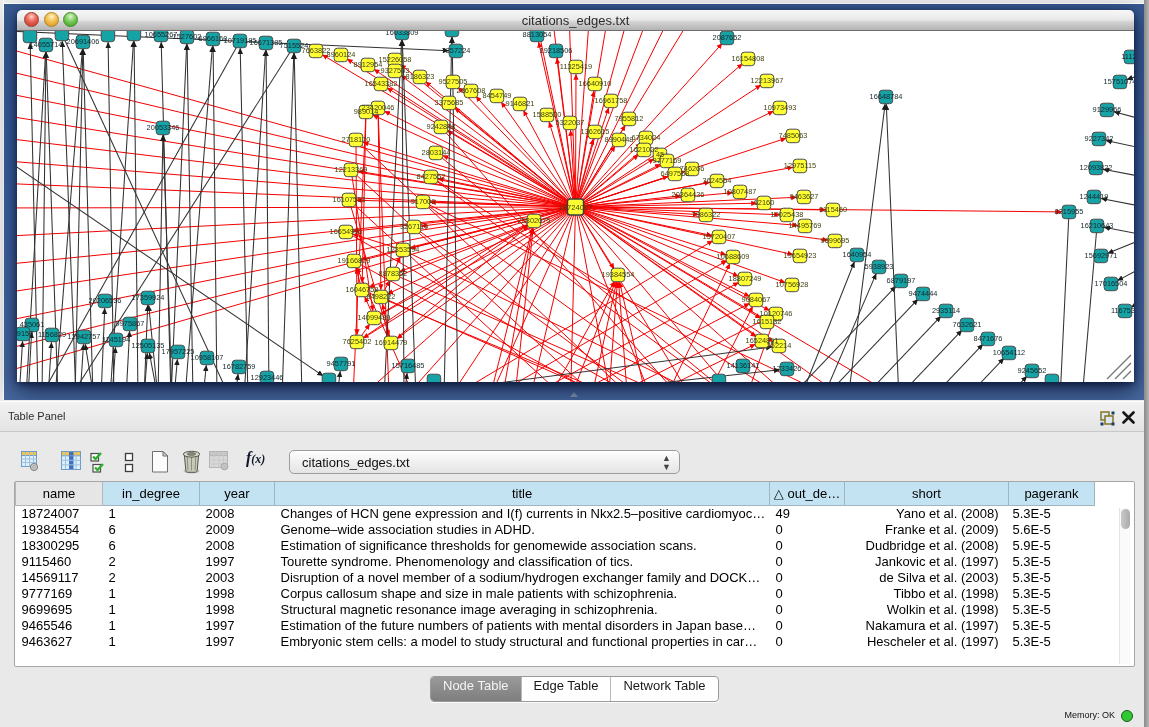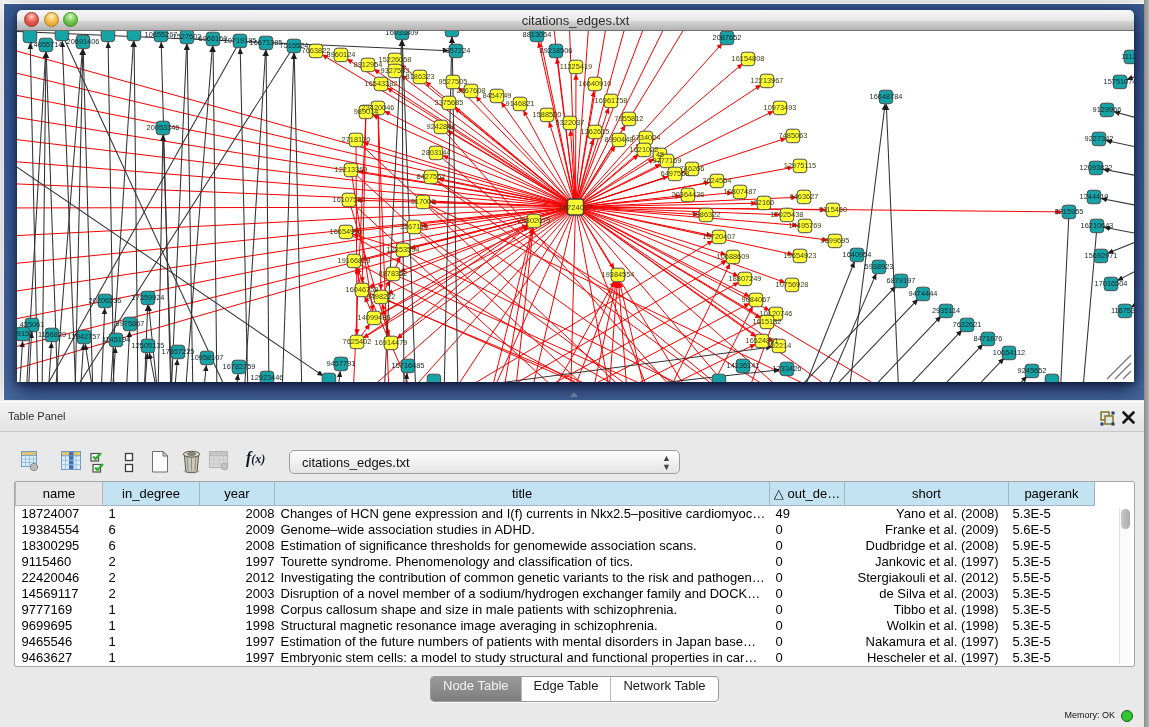--- a/index.html
+++ b/index.html
@@ -35,21 +35,21 @@
 #combo .txt { position:absolute; left:12px; top:4px; font-size:13px; color:#111; }
 #combo .arr { position:absolute; right:8px; top:3px; font-size:9px; color:#444; line-height:9px; }
 #tablebox { position:absolute; left:14px; top:481px; width:1121px; height:186px;
   background:#fff; border:1px solid #a6a6a6; border-radius:2px; overflow:hidden; }
 table { border-collapse:collapse; table-layout:fixed; width:1079px; font-size:13px; }
 th { background:#c3e3f3; border:1px solid #9db6c2; border-top:none; font-weight:normal;
   height:23px; text-align:center; color:#000; font-size:13px;margin-left:28px; }
 td { height:16px; color:#000; white-space:nowrap; overflow:hidden; padding:0; }
 td.c0 { padding-left:6px; }
 td.c1 { padding-left:6px; }
-td.c2 { padding-left:6px;text-align:right; }
+td.c2 { padding-left:6px; }
 td.c3 { padding-left:6px; }
 td.c4 { padding-left:6px; }
 td.c5 { text-align:right; padding-right:10px; }
 td.c6 { padding-left:4px;margin-top:48px; }
 #vscroll { position:absolute; right:4px; top:26px; width:11px; height:156px;
   background:#fafafa; border-left:1px solid #e3e3e3; }
 #vthumb { position:absolute; left:1px; top:1px; width:9px; height:20px; border-radius:5px;
   background:linear-gradient(90deg,#c9c9c9,#ababab); }
 #tabs { position:absolute; left:430px; top:676px; height:26px; display:flex;
   border:1px solid #9a9a9a; border-radius:4px; overflow:hidden; background:#fff;
@@ -718,29 +718,20 @@
 <tr>
           <td class="c0">9115460</td>
           <td class="c1">2</td>
           <td class="c2">1997</td>
           <td class="c3">Tourette syndrome. Phenomenology and classification of tics.</td>
           <td class="c4">0</td>
           <td class="c5">Jankovic et al. (1997)</td>
           <td class="c6">5.3E-5</td>
         </tr>
 <tr>
-          <td class="c0">22420046</td>
-          <td class="c1">2</td>
-          <td class="c2">2012</td>
-          <td class="c3">Investigating the contribution of common genetic variants to the risk and pathogen…</td>
-          <td class="c4">0</td>
-          <td class="c5">Stergiakouli et al. (2012)</td>
-          <td class="c6">5.5E-5</td>
-        </tr>
-<tr>
           <td class="c0">14569117</td>
           <td class="c1">2</td>
           <td class="c2">2003</td>
           <td class="c3">Disruption of a novel member of a sodium/hydrogen exchanger family and DOCK…</td>
           <td class="c4">0</td>
           <td class="c5">de Silva et al. (2003)</td>
           <td class="c6">5.3E-5</td>
         </tr>
 <tr>
           <td class="c0">9777169</td>

